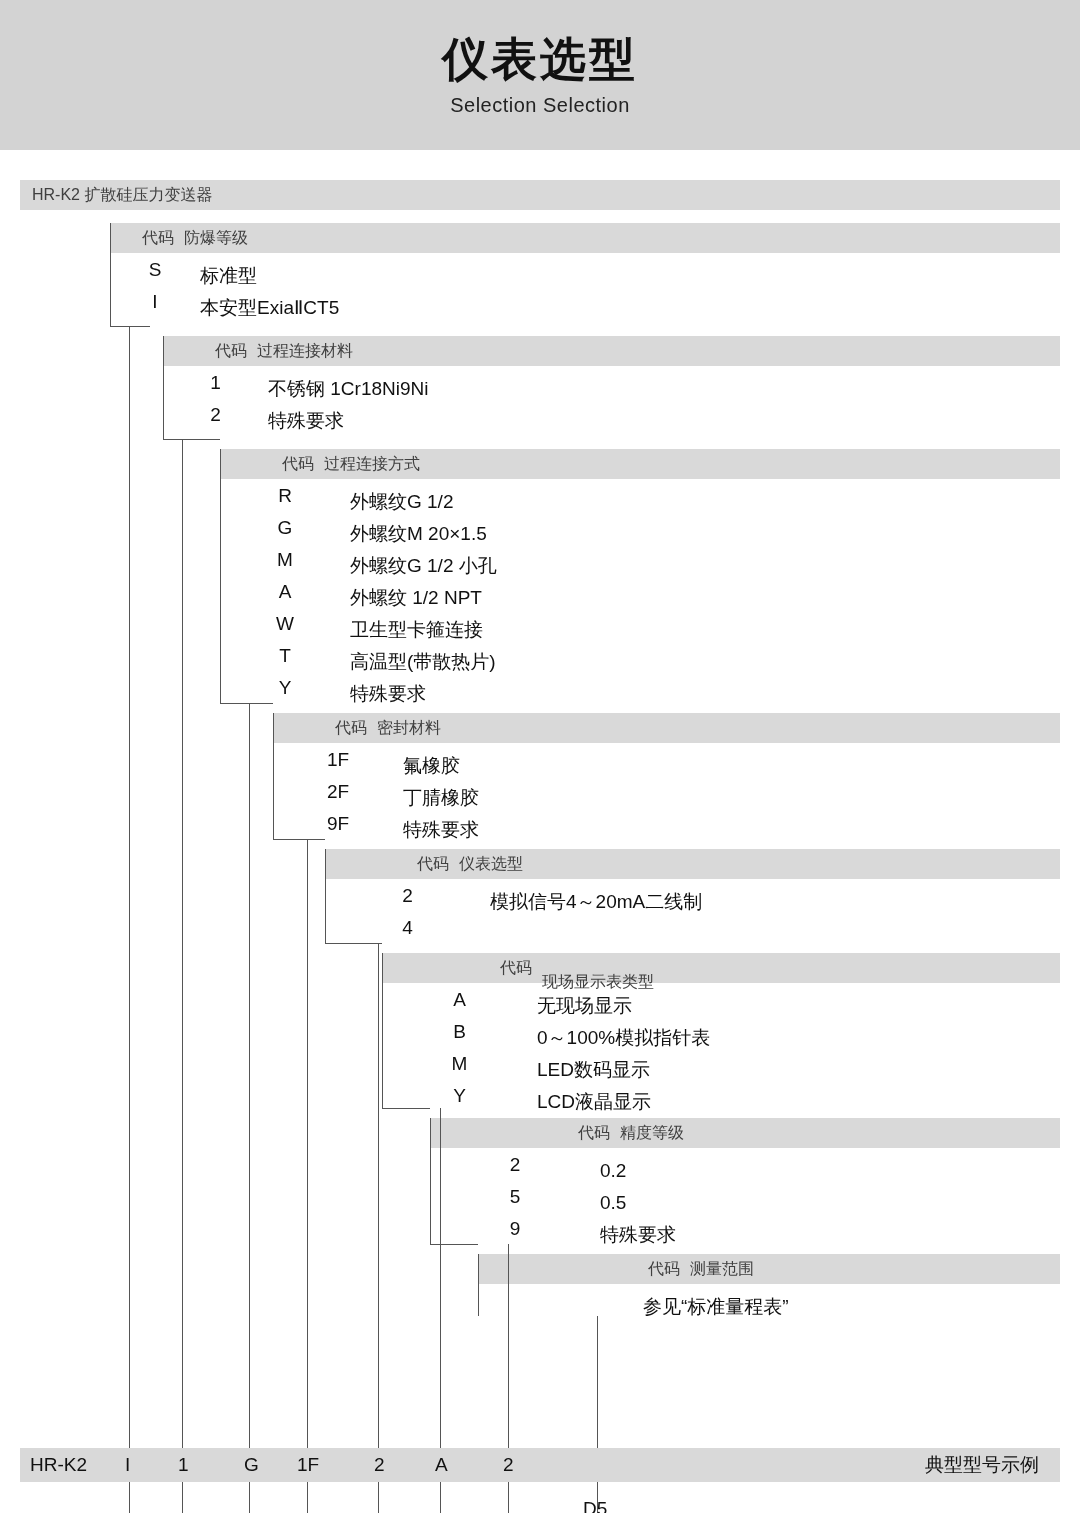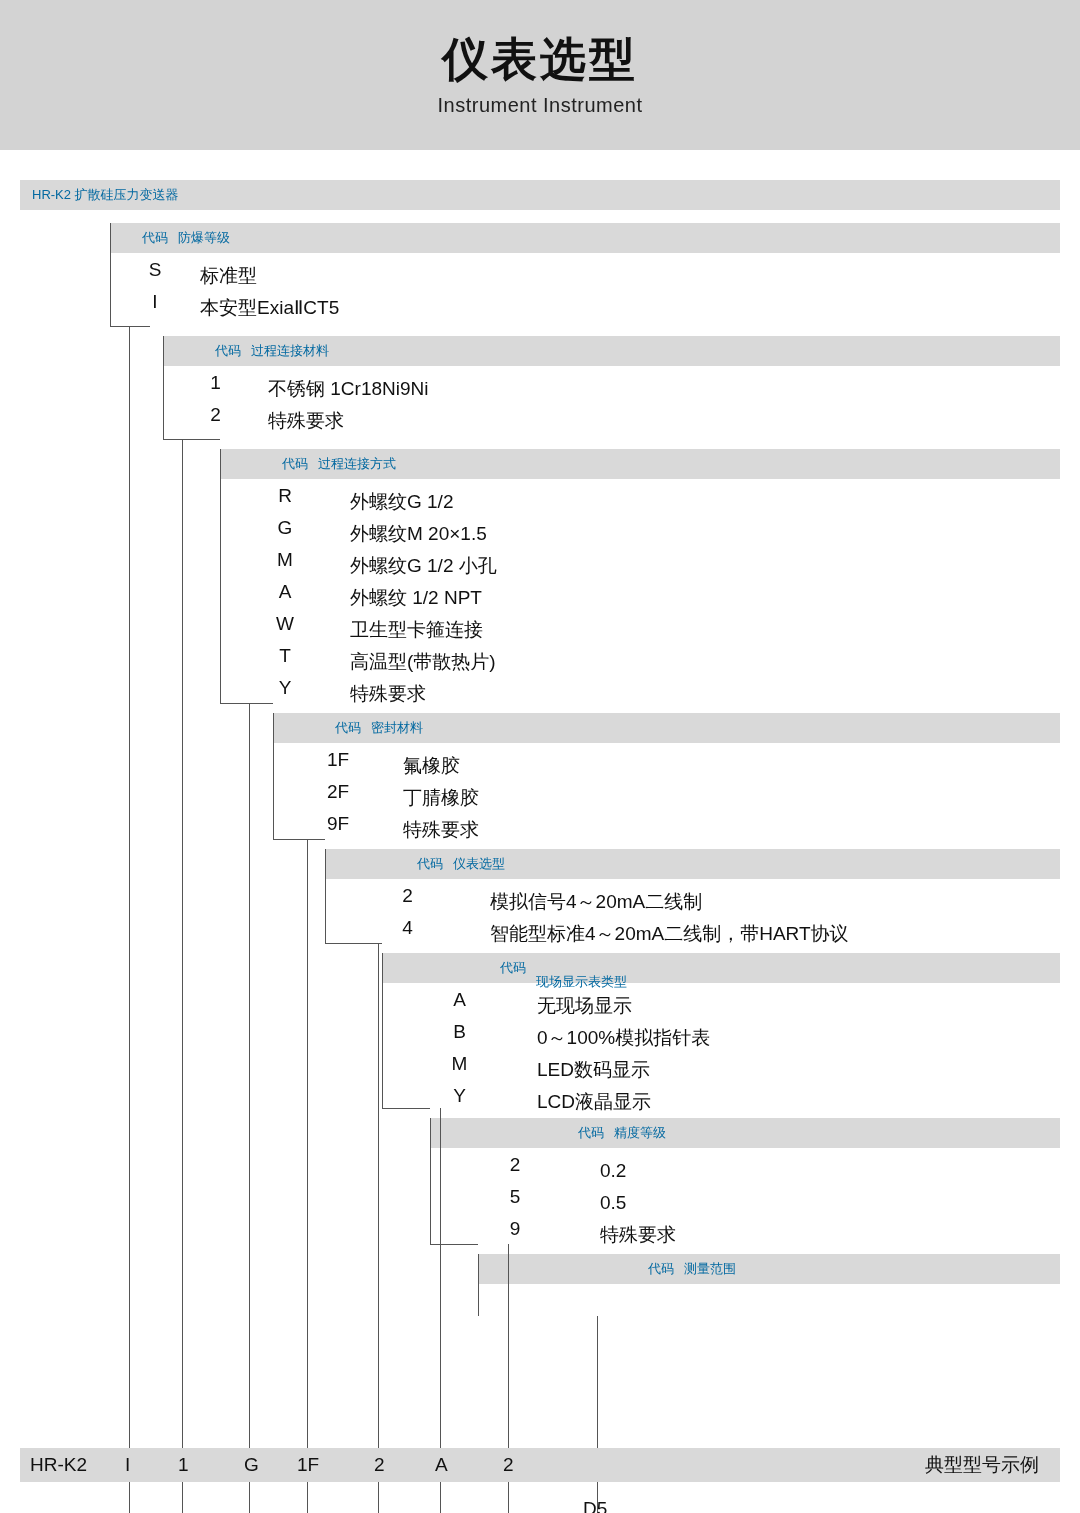--- a/index.html
+++ b/index.html
@@ -48,22 +48,22 @@
     height: 1363px;
   }
 
   
   .band {
     position: absolute;
     background: #d9d9d9;
     height: 30px;
     display: flex;
     align-items: center;
-    font-size: 13px;
-    color: #0369a1;
+    font-size: 16px;
+    color: #404040;
     white-space: nowrap;
   }
   .band .code-col {
     display: inline-block;
     font-family: Liberation Mono, monospace;
   }
   .band .band-text {
     padding-left: 4px;
   }
 
@@ -115,21 +115,21 @@
     display: flex;
     align-items: center;
   }
   .mono { font-family: "DejaVu Sans Mono", monospace; font-size: 17px; letter-spacing: 0px;}
 </style>
 </head>
 <body>
 
 <div class="banner">
   <div class="banner-title">仪表选型</div>
-  <div class="banner-sub">Instrument Instrument</div>
+  <div class="banner-sub">Selection Selection</div>
 </div>
 
 <div class="chart">
 
   <div class="band" style="left:20px; top:30px; width:1040px; height:30px;">
     <span class="band-text" style="padding-left:12px;">HR-K2  扩散硅压力变送器</span>
   </div>
 
   <div class="band" style="left:110px; top:73px; width:950px;">
     <span class="code-col" style="padding-left:32px;">代码</span>
@@ -219,21 +219,20 @@
   <div class="band" style="left:325px; top:699px; width:735px;">
     <span class="code-col" style="padding-left:92px;">代码</span>
     <span class="band-text" style="padding-left:10px;">仪表选型</span>
   </div>
   <div class="row" style="left:325px; top:733px;">
     <span class="code" style="width:165px;">2</span>
     <span class="desc">模拟信号4～20mA二线制</span>
   </div>
   <div class="row" style="left:325px; top:765px;">
     <span class="code" style="width:165px;">4</span>
-    <span class="desc">智能型标准4～20mA二线制，带HART协议</span>
   </div>
   <div class="vline" style="left:325px; top:699px; height:94px;"></div>
   <div class="hline" style="left:325px; top:793px; width:57px;"></div>
 
   <div class="band" style="left:382px; top:803px; width:678px;">
     <span class="code-col" style="padding-left:118px;">代码</span>
     <span class="band-text" style="padding-left:10px;margin-top:28px;">现场显示表类型</span>
   </div>
   <div class="row" style="left:382px; top:837px;">
     <span class="code" style="width:155px;">A</span>
@@ -269,20 +268,23 @@
   <div class="row" style="left:430px; top:1066px;">
     <span class="code" style="width:170px;">9</span>
     <span class="desc">特殊要求</span>
   </div>
   <div class="vline" style="left:430px; top:968px; height:126px;"></div>
   <div class="hline" style="left:430px; top:1094px; width:48px;"></div>
 
   <div class="band" style="left:478px; top:1104px; width:582px;">
     <span class="code-col" style="padding-left:170px;">代码</span>
     <span class="band-text" style="padding-left:10px;">测量范围</span>
+  </div>
+  <div class="row" style="left:478px; top:1138px;">
+    <span class="desc" style="padding-left:165px;">参见“标准量程表”</span>
   </div>
   <div class="vline" style="left:478px; top:1104px; height:62px;"></div>
 
   <div class="vline" style="left:129px; top:176px; height:1250px;"></div>
   <div class="vline" style="left:182px; top:289px; height:1137px;"></div>
   <div class="vline" style="left:249px; top:553px; height:873px;"></div>
   <div class="vline" style="left:307px; top:689px; height:737px;"></div>
   <div class="vline" style="left:378px; top:793px; height:633px;"></div>
   <div class="vline" style="left:440px; top:958px; height:468px;"></div>
   <div class="vline" style="left:508px; top:1094px; height:332px;"></div>

